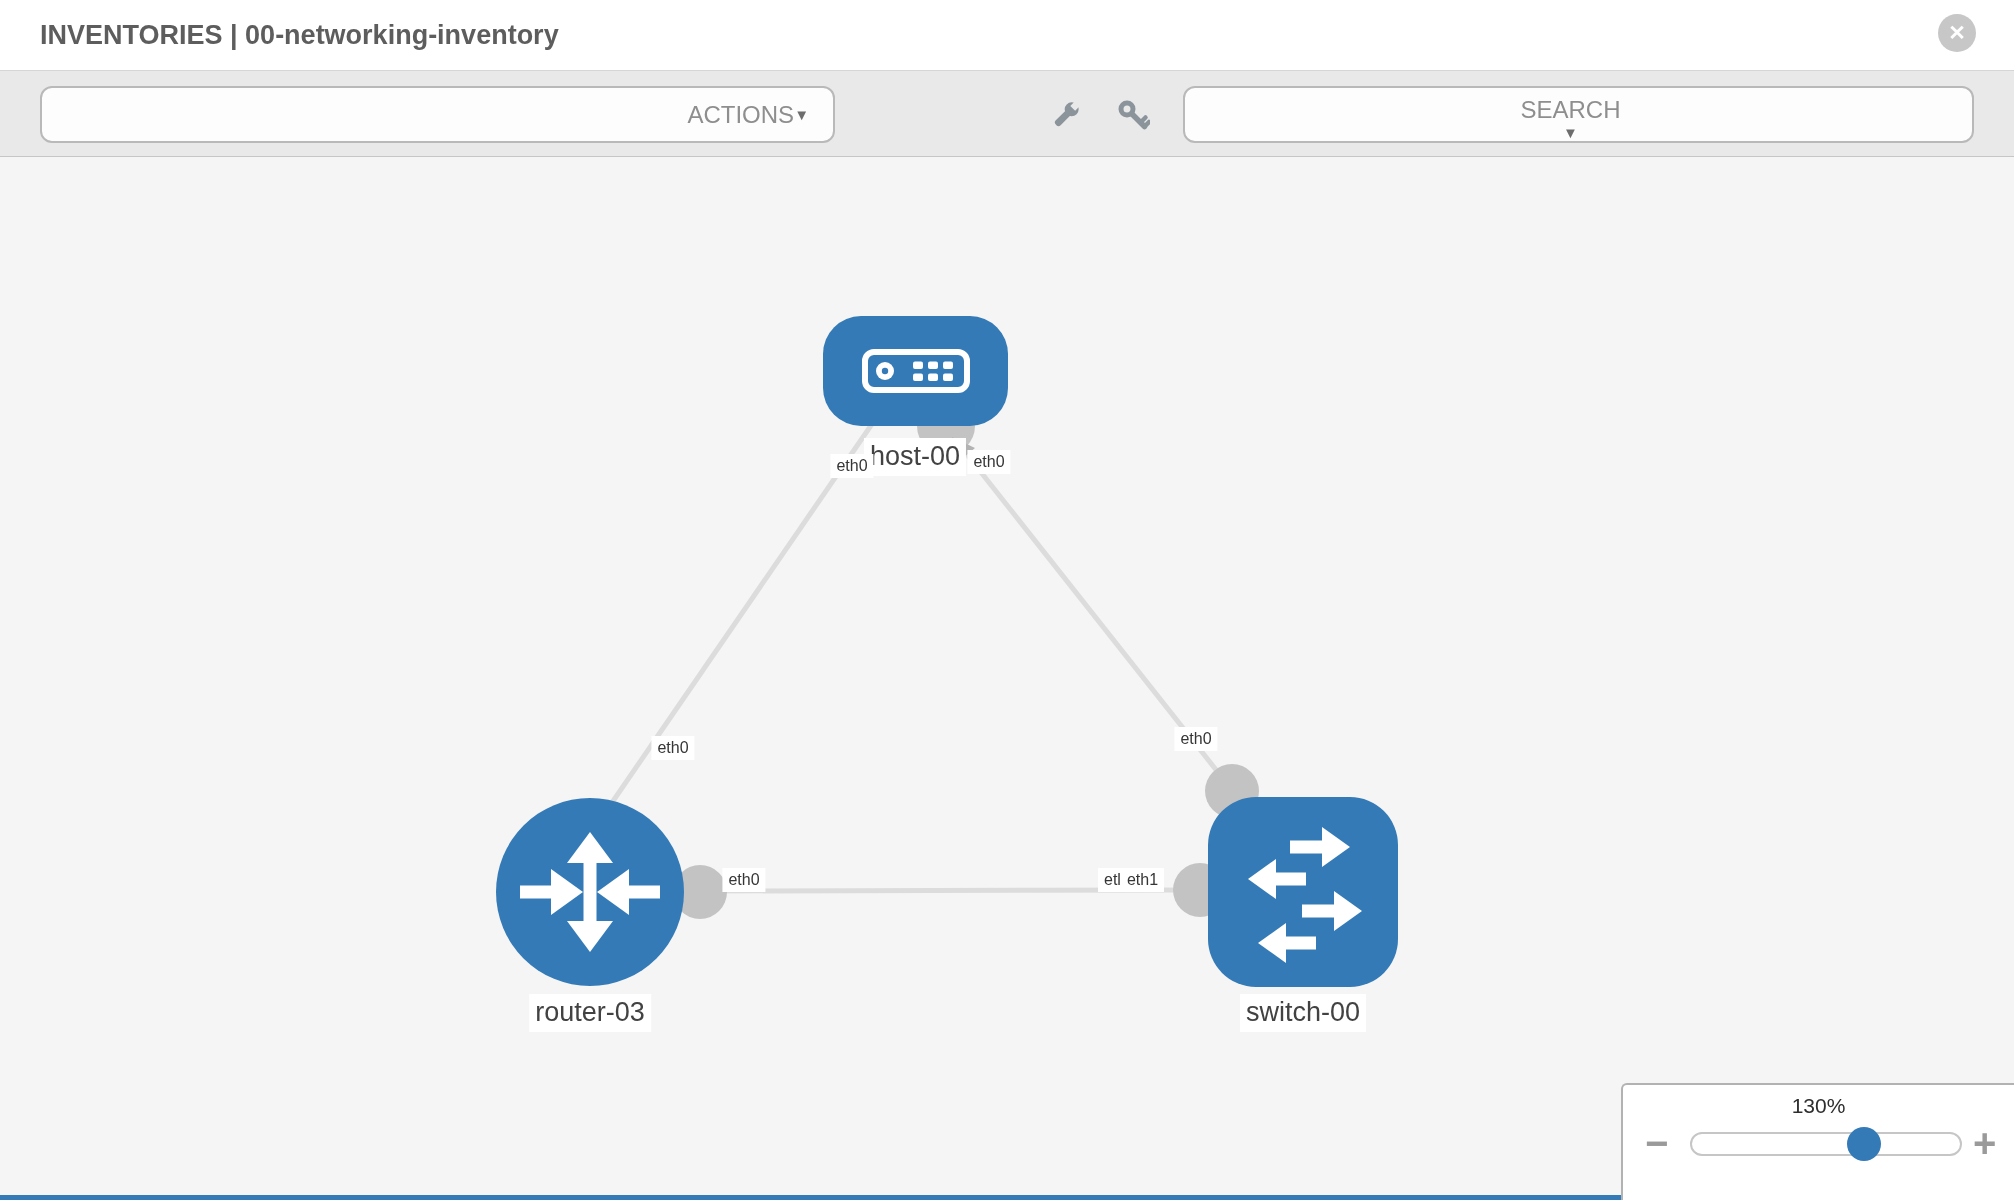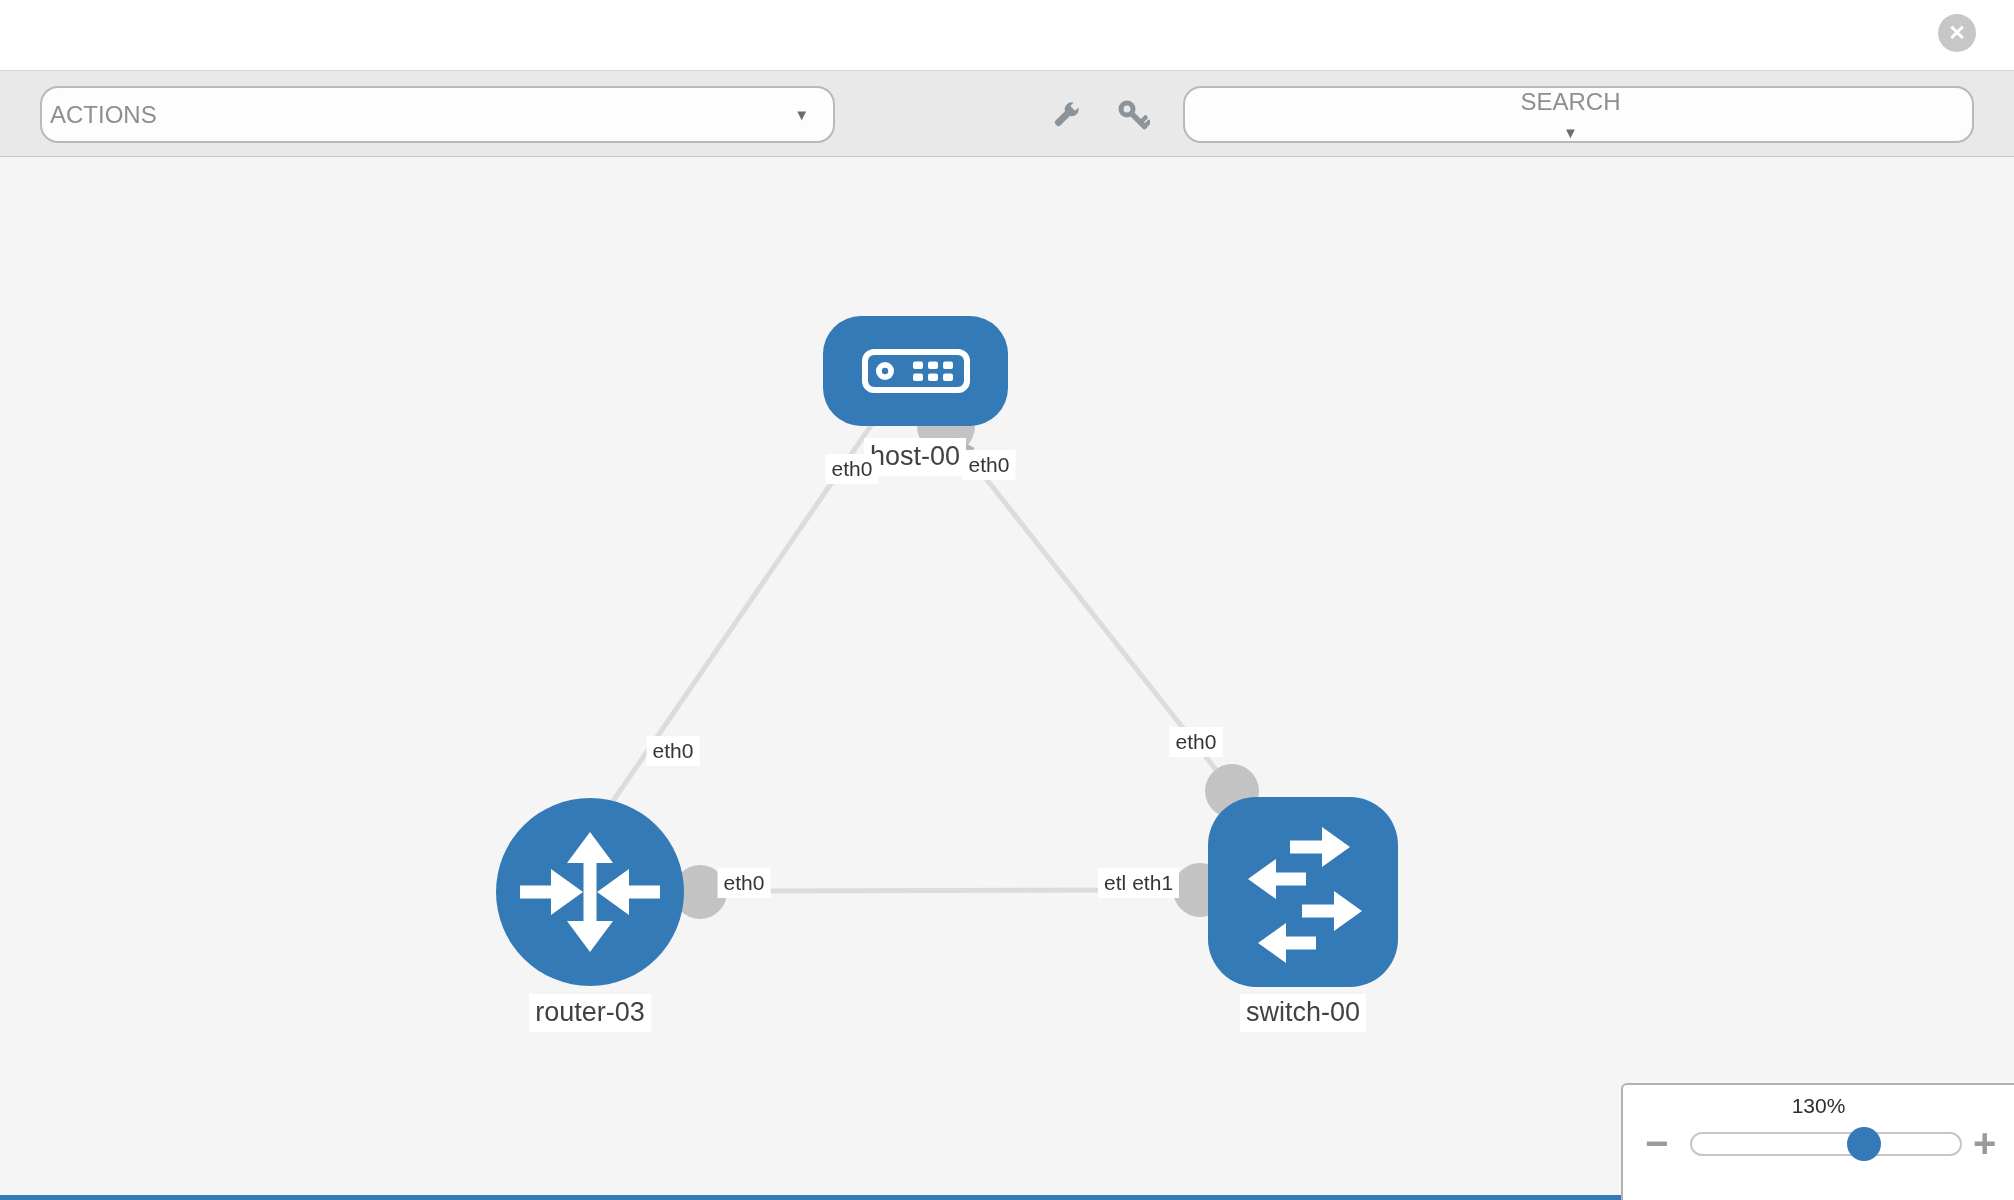--- a/index.html
+++ b/index.html
@@ -26,22 +26,22 @@
     font-size: 21px; font-weight: bold; cursor: pointer;
   }
 
   
   .toolbar {
     position: absolute; top: 71px; left: 0; right: 0; height: 86px;
     background: #e9e9e9; border-bottom: 1px solid #c6c6c6; z-index: 5;
   }
   .select-box {
     position: absolute; top: 15px; height: 57px;
-    background: #fdfdfd; border: 2px solid #b9b9b9; border-radius: 18px;
-    display: flex; align-items: center; justify-content: space-between;
+    background: #fdfdfd; border: 2px solid #b9b9b9; border-radius: 12px;
+    display: flex; align-items: center; justify-content: flex-end;
     padding: 0 24px 0 8px; font-size: 24px; color: #8e8e8e; cursor: pointer;
   }
   .select-actions { left: 40px;  width: 795px; }
   .select-search  { left: 1183px; width: 791px; flex-direction: column; }
   .caret { font-size: 15px; color: #6d6d6d; }
 
   .tool-icon {
     position: absolute; top: 27px; width: 34px; height: 34px; cursor: pointer;
   }
   .tool-icon.wrench { left: 1049px; }
@@ -63,21 +63,21 @@
   }
   .node-host   { left: 823px;  top: 316px; width: 185px; height: 110px; border-radius: 38px; }
   .node-router { left: 496px;  top: 798px; width: 188px; height: 188px; border-radius: 50%; }
   .node-switch { left: 1208px; top: 797px; width: 190px; height: 190px; border-radius: 48px; }
 
   .graph-label {
     position: absolute; z-index: 3; background: #ffffff; color: #424242;
     white-space: nowrap; padding: 2px 6px; line-height: 1.25;
   }
   .node-label { font-size: 27px; transform: translateX(-50%); }
-  .if-label   { font-size: 21px; color: #353535; }
+  .if-label   { font-size: 16px; color: #353535; }
   .lbl-host   { left: 915px;  top: 438px; }
   .lbl-router { left: 590px;  top: 994px; }
   .lbl-switch { left: 1303px; top: 994px; }
 
   .if-host-left   { left: 852px;  top: 454px; transform: translateX(-50%); }
   .if-host-right  { left: 989px;  top: 450px; transform: translateX(-50%); }
   .if-router-diag { left: 673px;  top: 736px; transform: translateX(-50%); }
   .if-switch-diag { left: 1196px; top: 727px; transform: translateX(-50%); }
   .if-router-mid  { left: 744px;  top: 868px; transform: translateX(-50%); }
 
@@ -115,20 +115,21 @@
 
   .bottom-strip {
     position: absolute; left: 0; bottom: 0; width: 1621px; height: 5px;
     background: #337ab7; z-index: 6;
   }
 </style>
 </head>
 <body>
 
 <div class="header">
+  <div class="header-title">INVENTORIES | 00-networking-inventory</div>
   <div class="close-btn">
     <span>✕</span>
   </div>
 </div>
 
 <div class="toolbar">
   <div class="select-box select-actions">
     <span>ACTIONS</span>
     <span class="caret">▼</span>
   </div>

